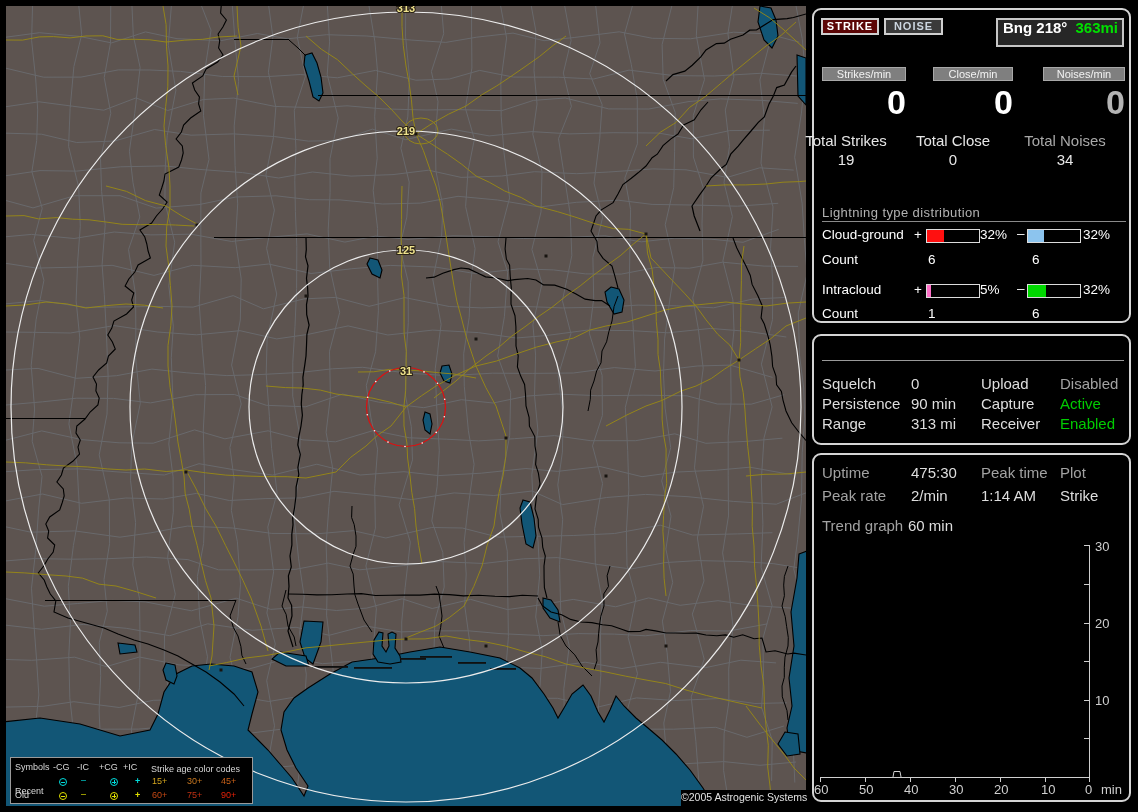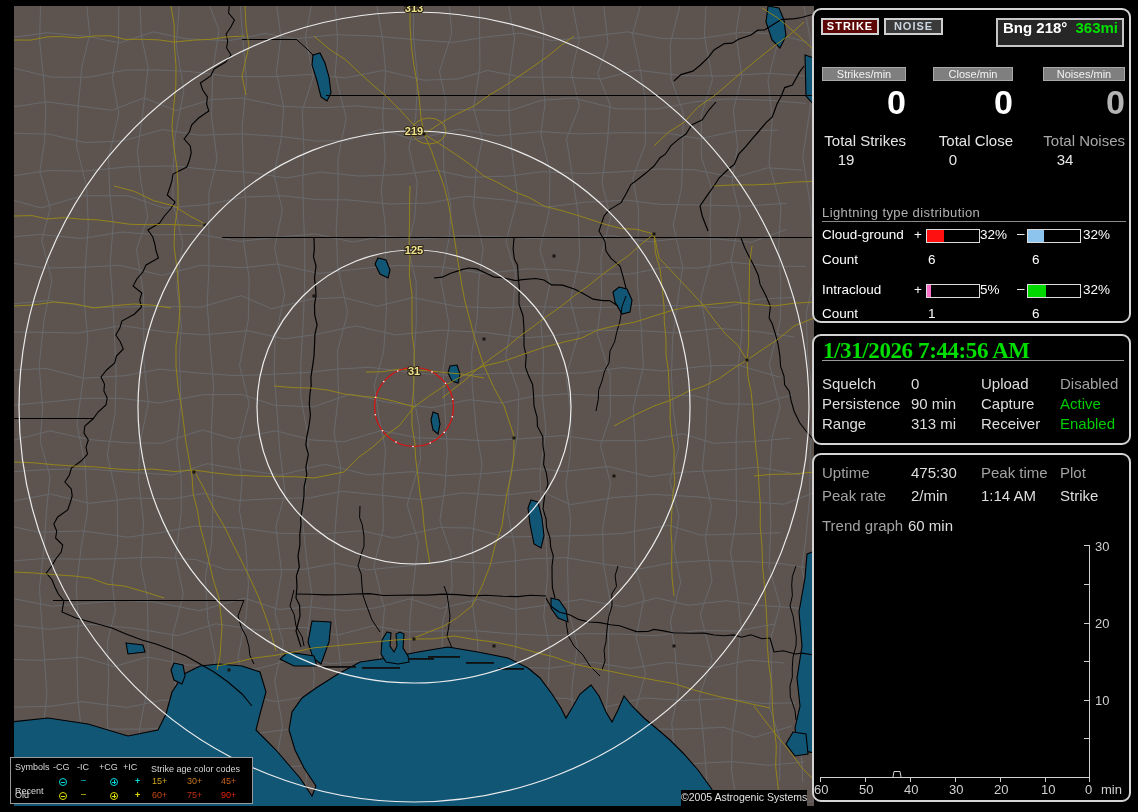--- a/index.html
+++ b/index.html
@@ -4,33 +4,33 @@
   html,body{margin:0;padding:0;background:#000;width:1138px;height:812px;overflow:hidden}
   body{font-family:"Liberation Sans",sans-serif;position:relative}
   .abs{position:absolute}
   .panel{position:absolute;left:812px;width:319px;border:2px solid #d4d4d4;border-radius:9px;background:#000;box-sizing:border-box}
   .lbl{color:#dedede;font-size:15px}
   .g{color:#a2a2a2}
   .grn{color:#00cc00}
   .chip{position:absolute;top:57px;height:14px;background:#7f7f7f;border:1px solid #a8a8a8;
         color:#f2f2f2;font-size:11px;text-align:center;line-height:13px;box-sizing:border-box}
   .bigz{position:absolute;top:75px;font-size:34px;line-height:34px;font-weight:bold;color:#fff;text-align:right;width:90px}
-  .tot{position:absolute;top:122px;font-size:15px;color:#e6e6e6;text-align:right;width:120px}
+  .tot{position:absolute;top:122px;font-size:15px;color:#e6e6e6;text-align:center;width:120px}
   .num{position:absolute;top:141px;font-size:15px;color:#e6e6e6;text-align:center;width:120px}
   .bar{position:absolute;width:52px;height:12px;border:1px solid #dcdcdc;background:#000}
   .bar i{display:block;height:100%}
   .bw{font-weight:normal;color:#fff;font-size:13.5px;position:absolute}
   .leg{position:absolute;font-size:9px;color:#d8d8d8;white-space:nowrap}
   .csym{position:absolute;width:8px;height:8px;border-radius:50%;box-sizing:border-box}
   .csym i{position:absolute;left:1px;right:1px;top:3px;height:1px}
   .csym u{position:absolute;left:3px;top:1px;bottom:1px;width:1px}
 </style></head>
 <body>
 
-<div class="abs" style="left:14px;top:6px;width:800px;height:800px;background:#5d5450">
+<div class="abs" style="left:6px;top:6px;width:800px;height:800px;background:#5d5450">
 <svg width="800" height="800" viewBox="0 0 800 800">
       <rect x="0" y="0" width="800" height="800" fill="#5d5450"></rect>
       <g stroke="#747e88" stroke-width="1" fill="none" opacity="0.5">
         <polyline points="26.7,-6.0 25.6,34.4 29.7,73.0 31.7,103.9 30.7,134.5 25.9,165.6 36.2,202.4 27.7,234.4 37.9,274.4 30.1,313.7 25.2,359.3 28.6,403.0 26.2,435.3 36.0,470.3 32.7,503.2 29.8,543.4 25.5,582.2 27.5,613.1 30.6,654.0 32.8,689.0 28.8,726.3 34.4,769.0 32.6,802.9"></polyline>
         <polyline points="72.2,-6.0 75.7,28.6 67.9,60.5 64.1,102.6 62.6,140.4 72.7,181.1 74.3,220.3 71.7,255.3 70.1,294.8 73.8,332.1 68.6,377.2 62.9,417.9 71.1,459.1 73.5,505.0 67.4,539.5 62.3,580.2 64.4,617.6 62.8,649.5 63.8,691.8 67.5,725.7 63.1,769.7"></polyline>
         <polyline points="104.8,-6.0 104.5,37.1 98.2,71.6 104.8,107.3 94.5,152.6 95.6,185.4 99.2,219.2 96.1,258.6 98.3,288.7 100.3,324.6 102.1,369.8 101.0,408.1 93.2,448.9 103.3,493.3 103.6,537.3 98.0,573.6 101.3,605.2 93.3,636.2 94.7,669.6 93.1,705.0 94.5,735.0 97.5,766.6 104.6,797.0"></polyline>
         <polyline points="125.7,-6.0 127.3,29.6 134.1,61.5 128.7,107.4 123.4,145.2 127.0,176.8 133.8,211.0 122.5,243.6 129.6,288.8 129.8,321.2 129.6,351.6 134.3,397.3 125.8,438.4 124.5,474.3 129.6,516.6 126.8,559.1 133.5,592.6 134.1,638.4 133.6,681.3 125.4,723.1 127.2,761.4 122.6,791.9"></polyline>
         <polyline points="165.8,-6.0 162.3,39.3 169.9,84.3 161.2,129.6 159.2,163.1 158.9,196.3 168.7,236.2 162.8,279.7 167.3,320.1 165.3,351.5 167.0,396.0 162.8,438.0 167.1,470.9 167.3,506.2 161.6,551.8 169.3,588.2 158.5,629.8 158.2,661.8 167.4,706.3 167.6,738.6 165.3,784.3"></polyline>
         <polyline points="193.2,-6.0 205.0,24.2 198.8,64.6 197.5,109.6 203.0,153.5 194.9,186.9 194.8,221.6 195.0,261.0 193.2,297.7 196.3,342.2 199.6,379.6 197.3,424.0 198.4,468.7 198.7,507.2 197.6,537.5 191.4,570.4 193.8,613.2 201.5,650.8 196.0,689.7 199.2,728.0 192.9,770.5"></polyline>
         <polyline points="225.9,-6.0 229.1,36.4 232.6,75.3 228.2,119.9 229.1,159.7 231.7,197.9 229.5,235.2 235.2,272.8 234.3,314.0 225.6,359.1 235.2,398.0 223.9,441.5 228.2,473.4 225.4,504.6 231.4,535.8 234.5,578.3 232.0,610.8 224.0,651.3 235.5,695.5 235.3,729.0 228.8,765.3"></polyline>
@@ -297,21 +297,20 @@
   <div class="bar" style="left:213px;top:274px">
       <i style="width:18px;background:#00d800"></i>
     </div>
   <div class="bw" style="left:269px;top:272px">32%</div>
   <div class="bw" style="left:8px;top:296px">Count</div>
   <div class="bw" style="left:114px;top:296px">1</div>
   <div class="bw" style="left:218px;top:296px">6</div>
 </div>
 
 <div class="panel" style="top:334px;height:111px">
-  <div class="abs" style="left:9px;top:2px;font-family:'Liberation Serif',serif;font-size:23px;letter-spacing:-0.4px;font-weight:bold;color:#00dd00">1/31/2026 7:44:56 AM</div>
   <div class="abs" style="left:8px;top:24px;width:302px;height:1px;background:#9a9a9a"></div>
   <div class="lbl abs" style="left:8px;top:39px">Squelch</div>
     <div class="lbl abs" style="left:97px;top:39px">0</div>
   <div class="lbl abs" style="left:167px;top:39px">Upload</div>
     <div class="lbl abs g" style="left:246px;top:39px">Disabled</div>
   <div class="lbl abs" style="left:8px;top:59px">Persistence</div>
     <div class="lbl abs" style="left:97px;top:59px">90 min</div>
   <div class="lbl abs" style="left:167px;top:59px">Capture</div>
     <div class="lbl abs grn" style="left:246px;top:59px">Active</div>
   <div class="lbl abs" style="left:8px;top:79px">Range</div>

